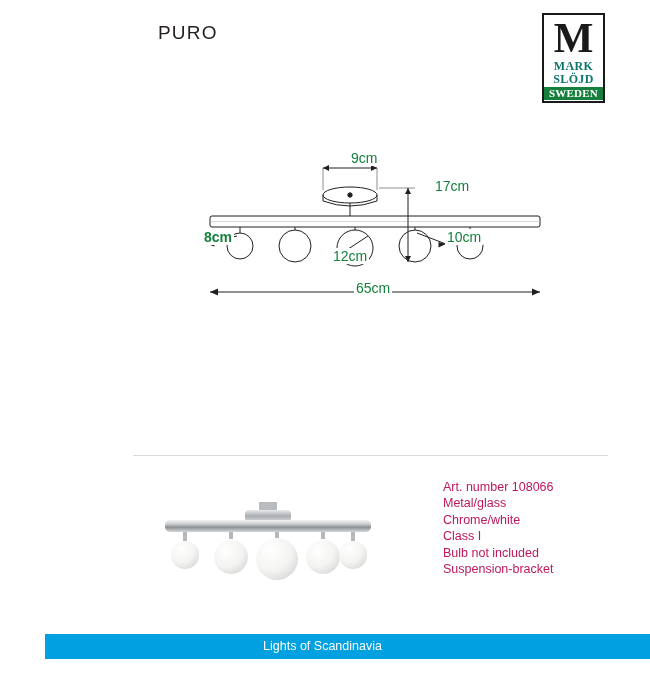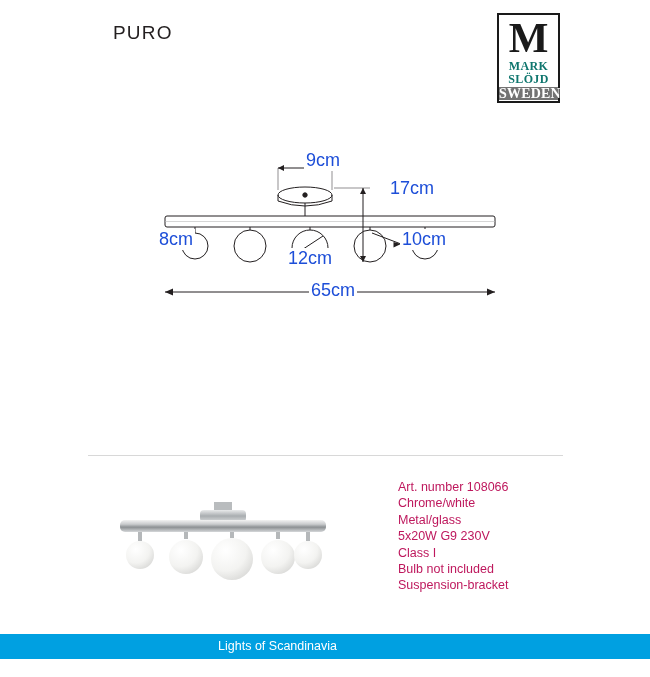--- a/index.html
+++ b/index.html
@@ -11,20 +11,21 @@
     height: 677px;
     background: #ffffff;
     font-family: "Liberation Sans", sans-serif;
     color: #231f20;
     position: relative;
     overflow: hidden;
   }
   .page {
     position: absolute;
     inset: 0;
+    margin-left: 45px;
   }
 
   
   .product-title {
     position: absolute;
     left: 113px;
     top: 22px;
     font-size: 19px;
     letter-spacing: 1.2px;
     color: #231f20;
@@ -54,42 +55,42 @@
     font-family: "Liberation Serif", serif;
     font-weight: bold;
     font-size: 12px;
     line-height: 13px;
     letter-spacing: 0.4px;
     color: #0f766e;
   }
   .brand-sweden {
     font-family: "Liberation Serif", serif;
     font-weight: bold;
-    font-size: 14px;
+    font-size: 11px;
     line-height: 13px;
     letter-spacing: 0.2px;
-    background: #737373;
+    background: #15803d;
     color: #ffffff;
     width: 100%;
     text-align: center;
     margin-top: 1px;
   }
 
   
   .tech-drawing {
     position: absolute;
     left: 120px;
     top: 140px;
     width: 420px;
     height: 180px;
   }
   .dim-label {
     position: absolute;
-    font-size: 18px;
-    color: #1d4ed8;
+    font-size: 14px;
+    color: #15803d;
     background: #ffffff;
     padding: 0 2px;
     white-space: nowrap;
   }
 
   
   .divider {
     position: absolute;
     left: 88px;
     top: 455px;
@@ -212,21 +213,21 @@
         <path d="M281 104 l-7.5 -2 l0 5.5 z" fill="#231f20" stroke="none"></path>
 
         <line x1="45" y1="152" x2="375" y2="152" stroke-width="1"></line>
         <path d="M45 152 l8 -3.5 v7 z" fill="#231f20" stroke="none"></path>
         <path d="M375 152 l-8 -3.5 v7 z" fill="#231f20" stroke="none"></path>
       </g>
     </svg>
 
     <div class="dim-label" style="left:184px; top:10px;">9cm</div>
     <div class="dim-label" style="left:268px; top:38px;">17cm</div>
-    <div class="dim-label" style="left:37px; top:89px;">8cm</div>
+    <div class="dim-label" style="left:37px; top:89px;font-weight:bold;">8cm</div>
     <div class="dim-label" style="left:166px; top:108px;">12cm</div>
     <div class="dim-label" style="left:280px; top:89px;">10cm</div>
     <div class="dim-label" style="left:189px; top:140px;">65cm</div>
   </div>
 
   <div class="divider"></div>
 
   <div class="photo">
     <svg width="290" height="110" viewBox="0 0 290 110">
       <defs>
@@ -262,23 +263,22 @@
       <circle cx="48" cy="67" r="14" fill="url(#globeGrad)"></circle>
       <circle cx="94" cy="69" r="17" fill="url(#globeGrad)"></circle>
       <circle cx="140" cy="71" r="21" fill="url(#globeGrad)"></circle>
       <circle cx="186" cy="69" r="17" fill="url(#globeGrad)"></circle>
       <circle cx="216" cy="67" r="14" fill="url(#globeGrad)"></circle>
     </svg>
   </div>
 
   <div class="specs">
     <div>Art. number 108066</div>
+    <div>Metal/glass</div>
     <div>Chrome/white</div>
-    <div>Metal/glass</div>
-    <div>5x20W G9 230V</div>
     <div>Class I</div>
     <div>Bulb not included</div>
     <div>Suspension-bracket</div>
   </div>
 
   <div class="footer-bar"></div>
   <div class="footer-text">Lights of Scandinavia</div>
 
 </div>
 

